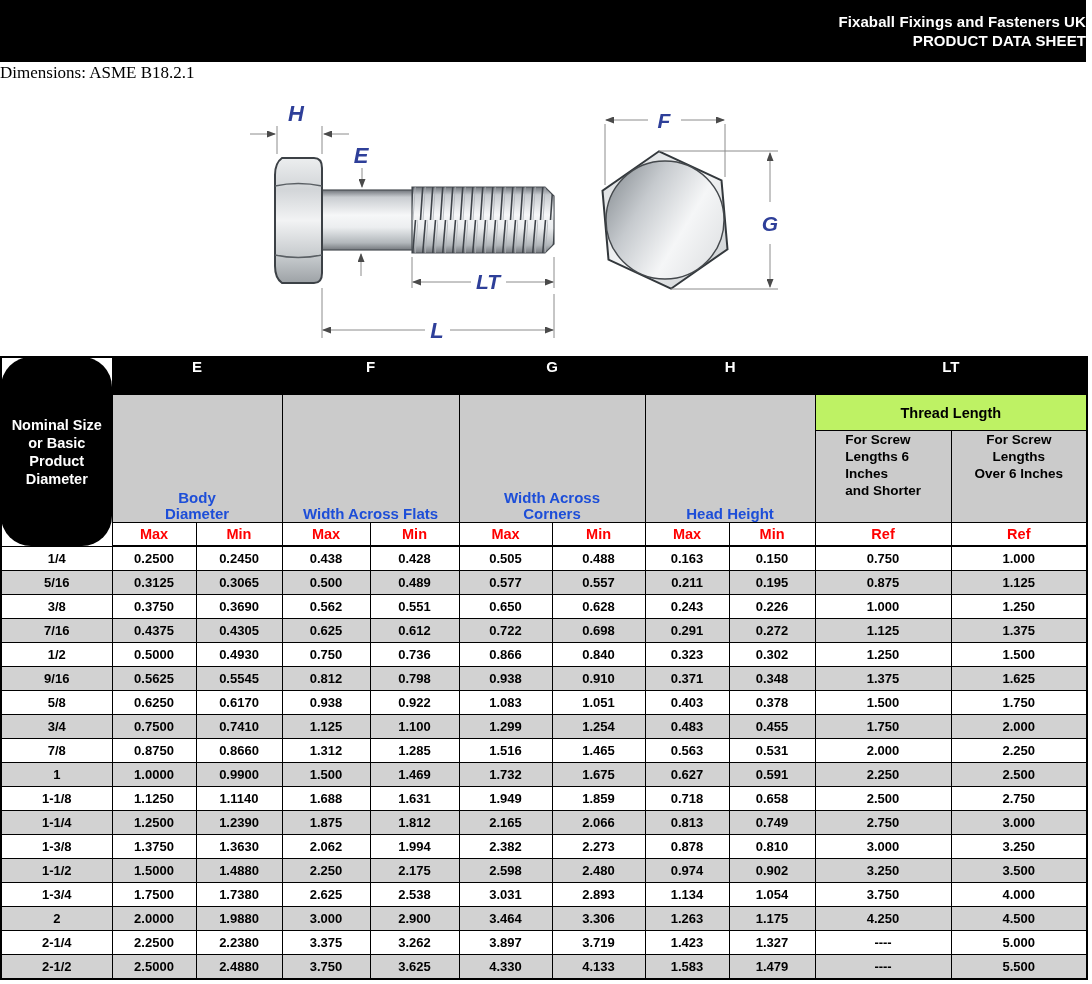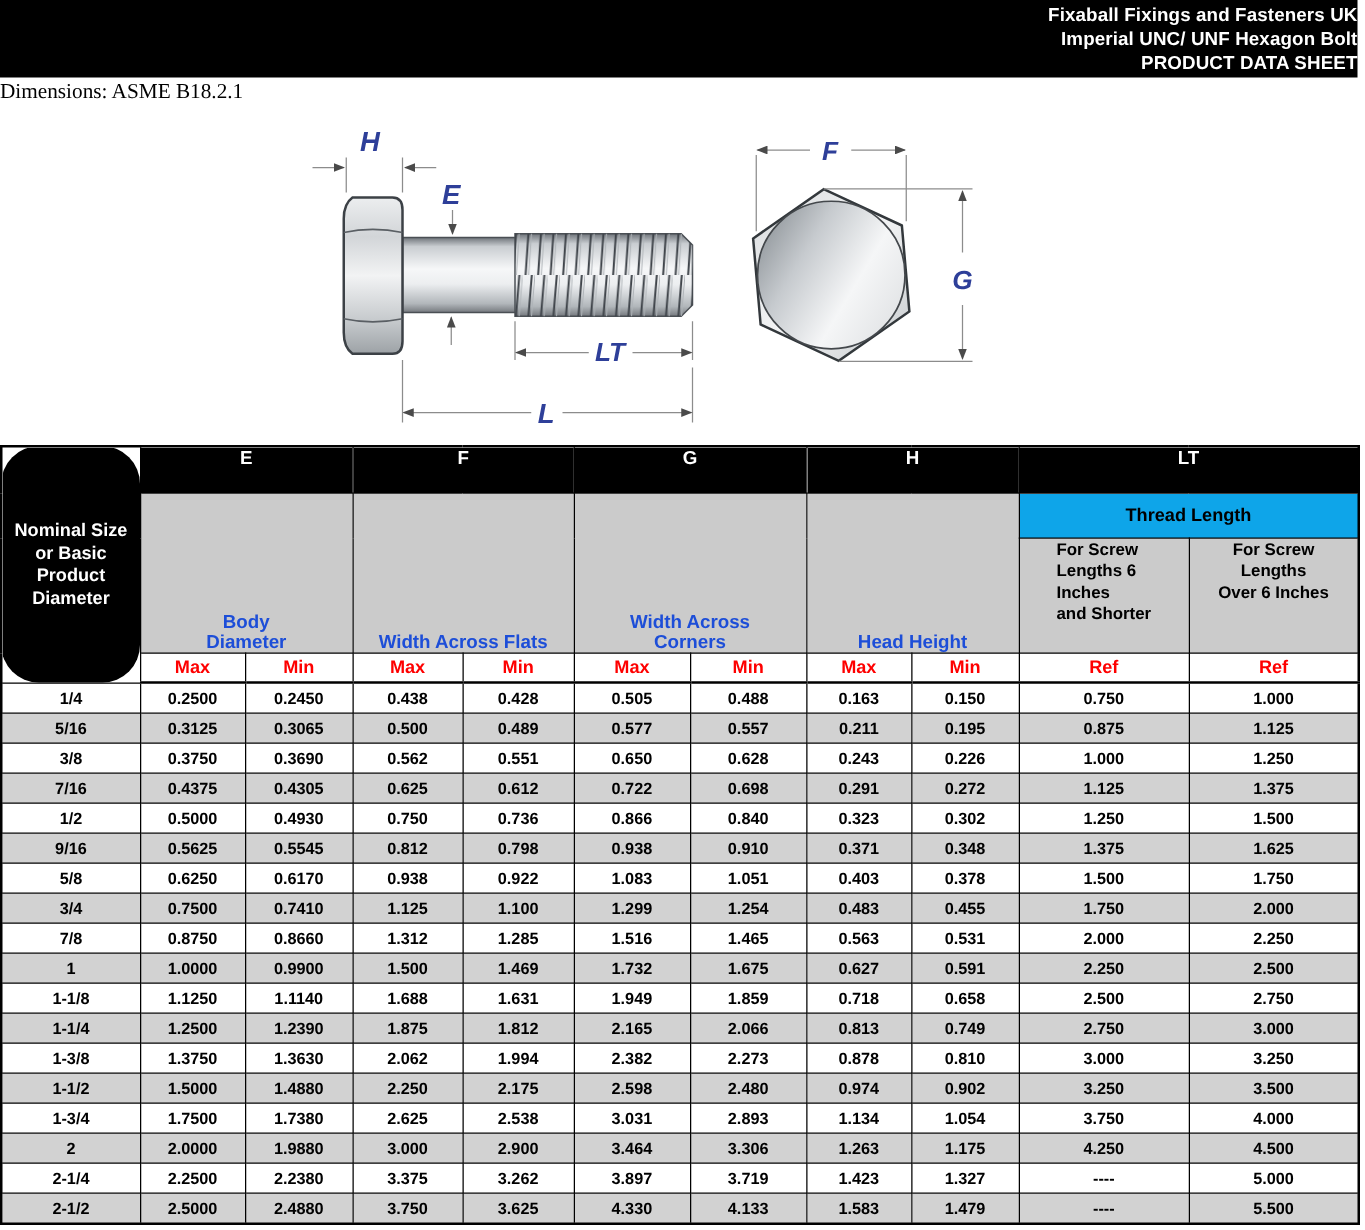--- a/index.html
+++ b/index.html
@@ -25,36 +25,35 @@
     border:2px solid #000;font-family:"Liberation Sans",sans-serif;}
   table.spec td,table.spec th{border:1px solid #000;text-align:center;
     padding:0;overflow:hidden;}
 
   th.corner{background:#000;color:#fff;font-size:14.5px;line-height:18px;
     vertical-align:middle;white-space:pre-line;border-right:2px solid #fff;border-radius:30px;}
   th.letter{background:#000;color:#fff;font-size:15px;height:36px;
     vertical-align:top;padding-top:4px;border-left:2px solid #fff;border-right:2px solid #fff;}
   th.grp{background:#cbcbcb;color:#1d4ed8;font-size:15px;line-height:16px;
     vertical-align:bottom;padding-bottom:2px;white-space:pre-line;font-weight:bold;}
-  th.tl-title{background:#0ea5e9;color:#000;font-size:14.5px;height:35px;
+  th.tl-title{background:#bef264;color:#000;font-size:14.5px;height:35px;
     vertical-align:middle;font-weight:bold;}
   th.tl-sub{background:#cbcbcb;color:#000;font-size:13.5px;line-height:17px;height:91px;
     vertical-align:top;padding-top:7px;white-space:pre-line;font-weight:bold;}
   th.tl-sub .lblock{display:inline-block;text-align:left;}
   tr.units td{color:#fe0000;font-weight:bold;font-size:14.5px;height:22px;
     background:#fff;border-bottom:2px solid #000;margin-top:16px;}
   tbody.data td{font-weight:bold;font-size:13px;height:23px;background:#fff;color:#000;}
   tbody.data tr.alt td{background:#d2d2d2;}
 </style>
 </head>
 <body>
 
 <div class="titlebar">
   <div>Fixaball Fixings and Fasteners UK</div>
-  <div>Imperial UNC/ UNF Hexagon Bolt</div>
   <div>PRODUCT DATA SHEET</div>
 </div>
 
 <div class="dims-note">Dimensions: ASME B18.2.1</div>
 
 <div class="diagram">
   <svg width="570" height="262" viewBox="0 0 570 262">
     <defs>
       <linearGradient id="metalV" x1="0" y1="0" x2="0" y2="1">
         <stop offset="0" stop-color="#6f747a"></stop>

